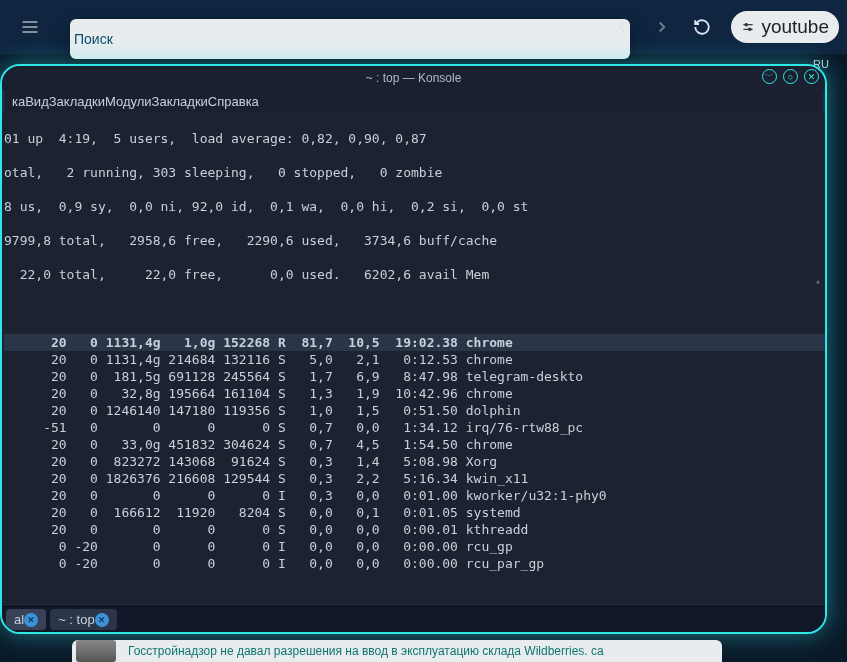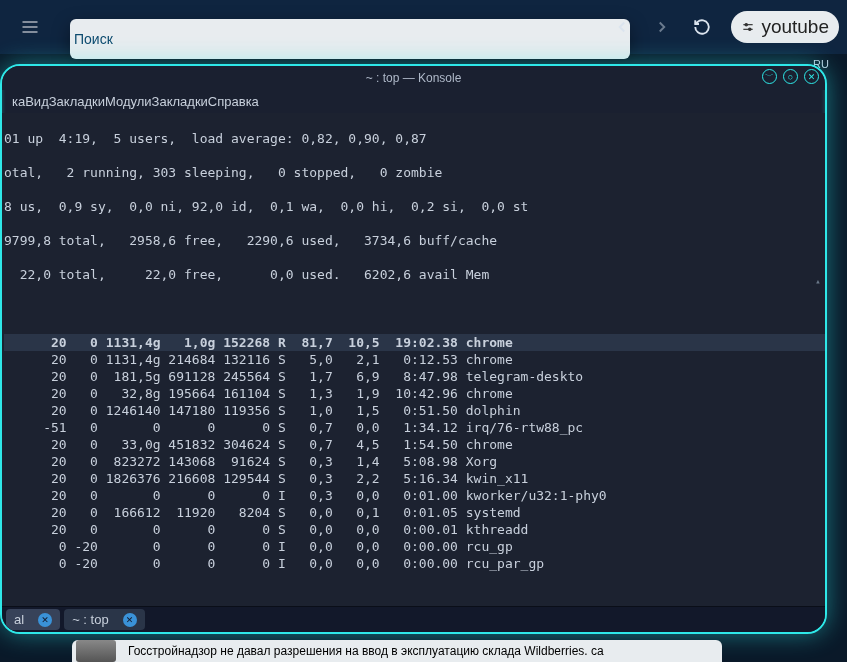--- a/index.html
+++ b/index.html
@@ -160,41 +160,41 @@
     border-top: 1px solid #0a0e18;
   }
   .ktab {
     background: #374259;
     color: #c8d0dc;
     border-radius: 4px;
     padding: 3px 8px;
     font-size: 13px;
     display: flex;
     align-items: center;
-    gap: 14px;
+    gap: 0;
   }
   .ktab.active { background: #2a3548; justify-content: flex-end; }
   .ktab .close {
     width: 14px; height: 14px;
     background: #3a92d8;
     border-radius: 50%;
     display: flex; align-items: center; justify-content: center;
     color: #12182a;
     font-size: 9px;
   }
   .bottom-strip {
     position: absolute;
     left: 72px; bottom: 0;
     width: 650px; height: 22px;
     background: #e8ecef;
     border-radius: 6px 6px 0 0;
     display: flex;
     align-items: center;
     font-size: 12px;
-    color: #000000;
+    color: #0f766e;
     overflow: hidden;
     padding-left: 56px;
   }
   .bottom-strip .thumb {
     position: absolute;
     left: 4px; top: 0;
     width: 40px; height: 22px;
     background: linear-gradient(#888,#555);
     border-radius: 3px;
   }

